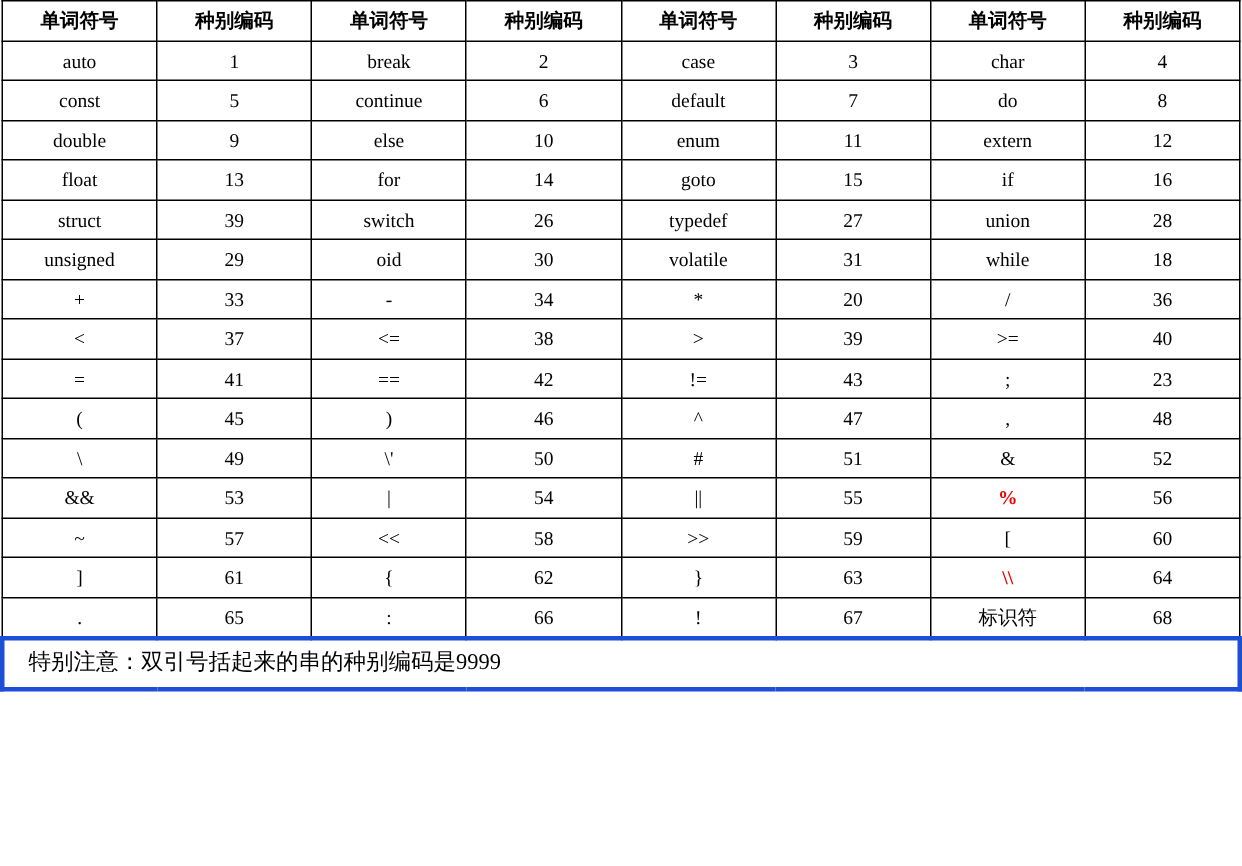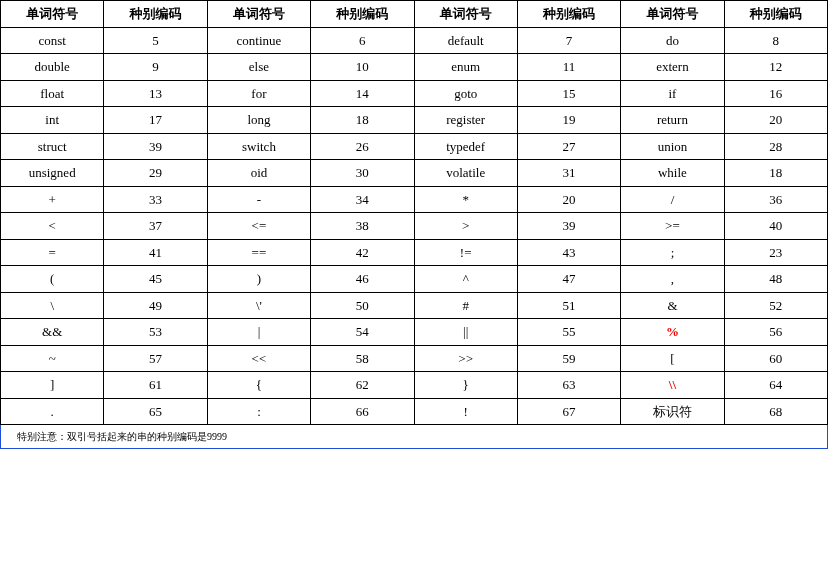--- a/index.html
+++ b/index.html
@@ -30,44 +30,54 @@
       font-size: 13px;
     }
     td {
       font-size: 13px;
     }
     .red {
       color: #e00;
       font-weight: bold;
     }
     .note-row td {
-      border: 1px solid #1d4ed8;
+      border: 3px solid #1d4ed8;
       text-align: left;
       padding: 4px 16px;
-      font-size: 10px;
+      font-size: 15px;
     }
   </style>
 </head>
 <body>
 
 <div class="table-container">
   <table>
     <thead>
       <tr>
         <th>单词符号</th>
         <th>种别编码</th>
         <th>单词符号</th>
         <th>种别编码</th>
         <th>单词符号</th>
         <th>种别编码</th>
         <th>单词符号</th>
         <th>种别编码</th>
       </tr>
     </thead>
     <tbody id="table-body">
+    <tr>
+          <td>auto</td>
+          <td>1</td>
+          <td>break</td>
+          <td>2</td>
+          <td>case</td>
+          <td>3</td>
+          <td>char</td>
+          <td>4</td>
+        </tr>
         <tr>
           <td>const</td>
           <td>5</td>
           <td>continue</td>
           <td>6</td>
           <td>default</td>
           <td>7</td>
           <td>do</td>
           <td>8</td>
         </tr>
@@ -83,30 +93,20 @@
         </tr>
         <tr>
           <td>float</td>
           <td>13</td>
           <td>for</td>
           <td>14</td>
           <td>goto</td>
           <td>15</td>
           <td>if</td>
           <td>16</td>
-        </tr>
-        <tr>
-          <td>int</td>
-          <td>17</td>
-          <td>long</td>
-          <td>18</td>
-          <td>register</td>
-          <td>19</td>
-          <td>return</td>
-          <td>20</td>
         </tr>
         <tr>
           <td>struct</td>
           <td>39</td>
           <td>switch</td>
           <td>26</td>
           <td>typedef</td>
           <td>27</td>
           <td>union</td>
           <td>28</td>

